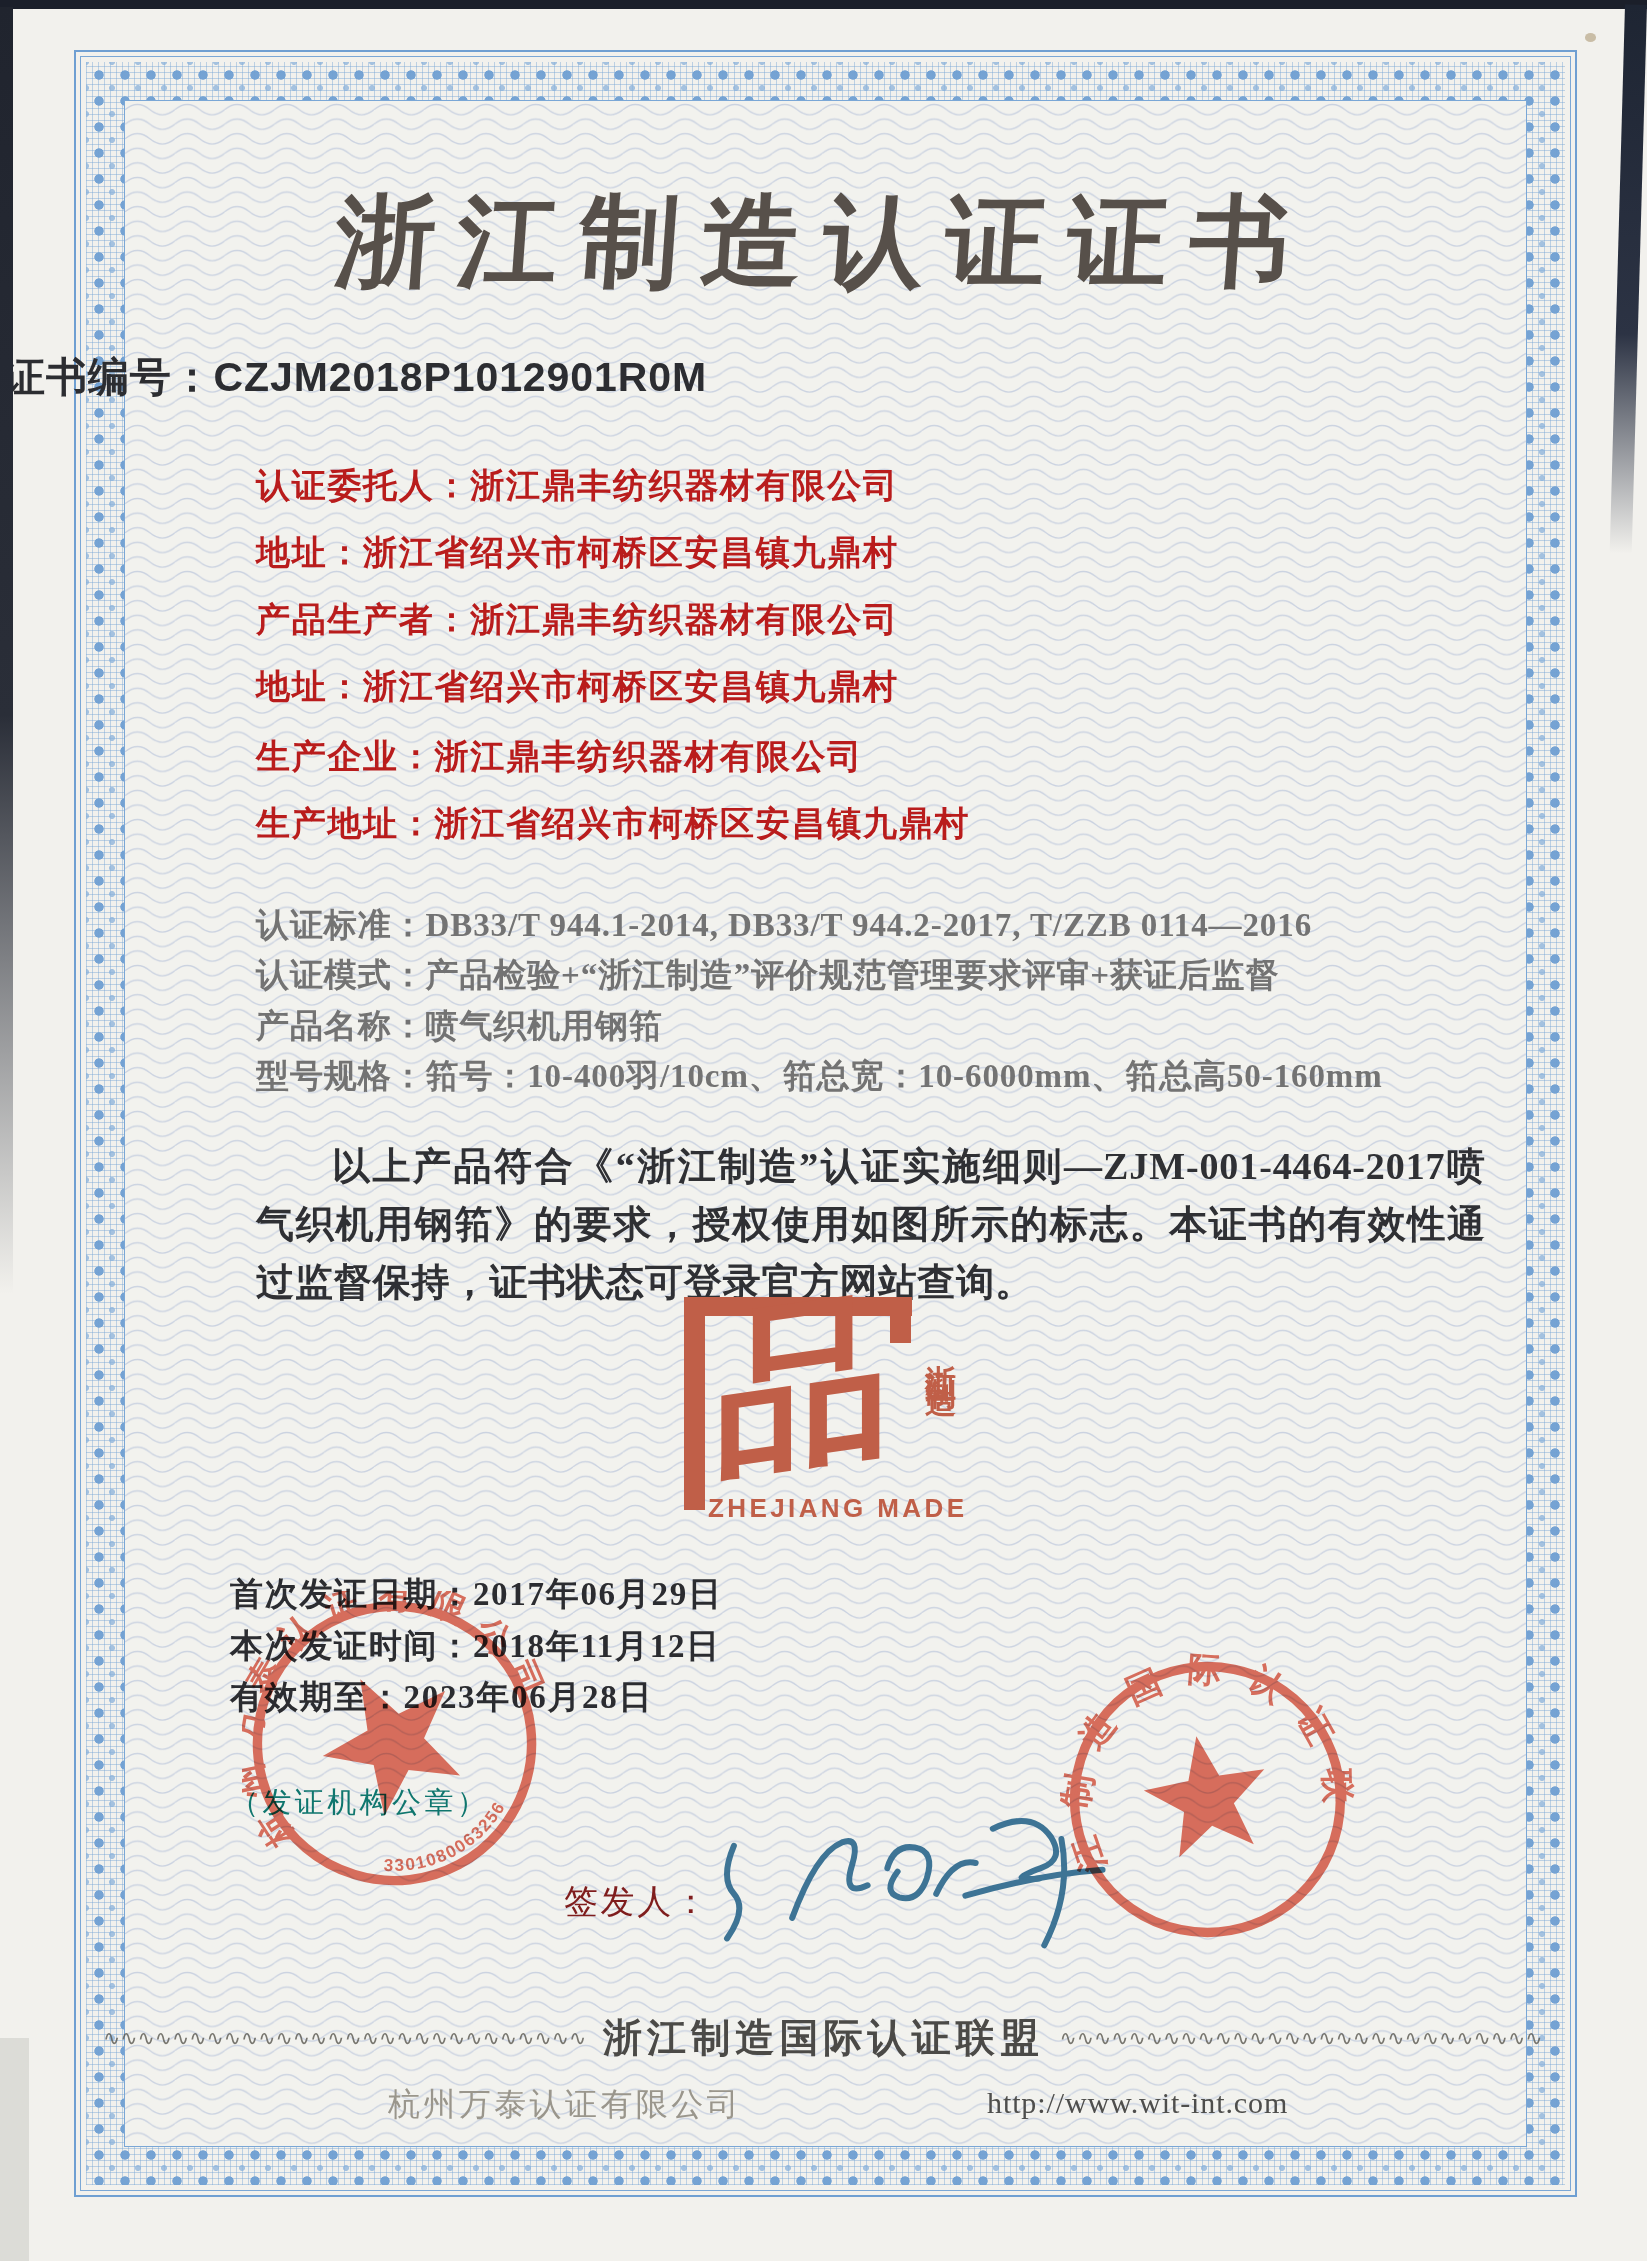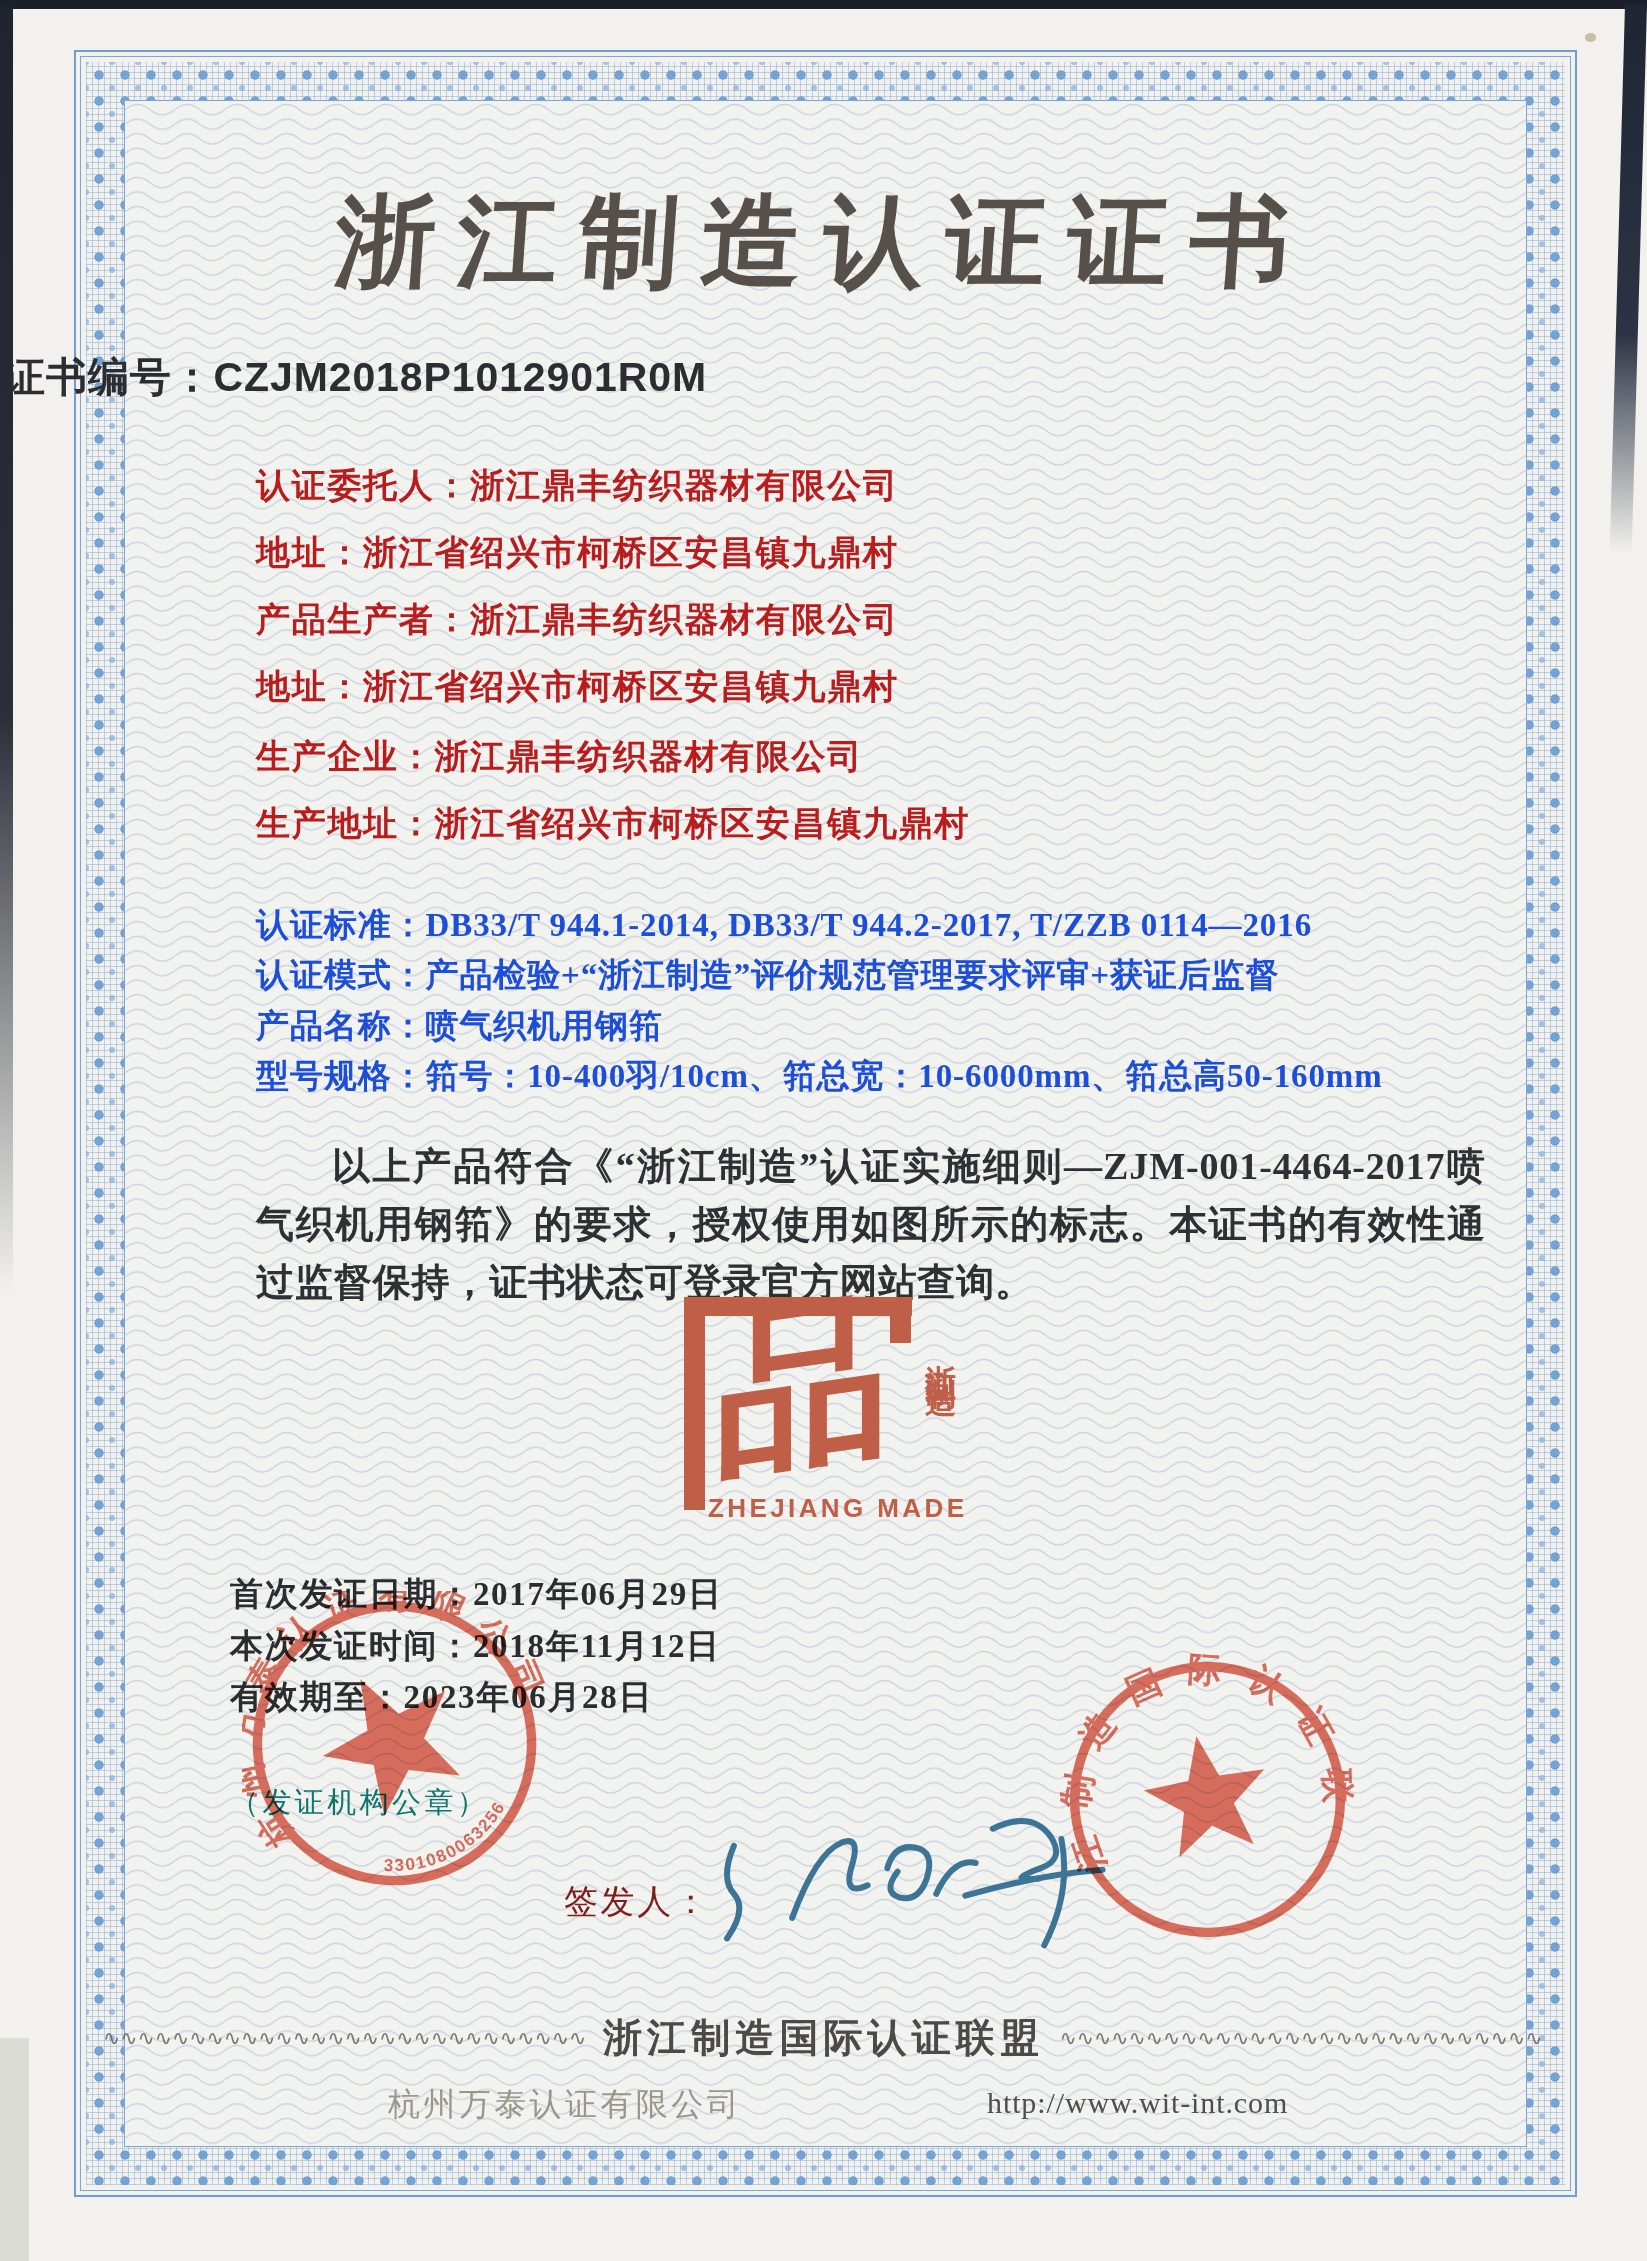--- a/index.html
+++ b/index.html
@@ -37,21 +37,21 @@
 
   
   .abs{position:absolute;z-index:2;}
   .title{left:0;top:176px;width:1647px;text-align:center;
     font-size:100px;font-weight:bold;letter-spacing:22px;color:#57504a;
     transform:skewX(-4deg);}
   .certno{left:4px;top:350px;width:1647px;text-align:left;
     font-family:"Liberation Sans","DejaVu Sans",sans-serif;
     font-size:41px;font-weight:bold;color:#2c2d31;letter-spacing:0.9px;}
   .fieldline{left:256px;font-size:34px;font-weight:bold;color:#b91c1c;letter-spacing:1.7px;white-space:nowrap;}
-  .specline{left:256px;font-size:33px;font-weight:bold;color:#1d4ed8;letter-spacing:0.9px;white-space:nowrap;}
+  .specline{left:256px;font-size:33px;font-weight:bold;color:#737373;letter-spacing:0.9px;white-space:nowrap;}
   .statement{left:256px;top:1137px;width:1230px;font-size:38px;line-height:58px;
     color:#2f3034;text-align:justify;text-indent:2em;font-weight:bold;letter-spacing:0.9px;}
   .dateline{left:230px;font-size:33px;font-weight:bold;color:#2b2c30;letter-spacing:1.7px;white-space:nowrap;}
   .sealnote{left:230px;top:1783px;font-size:29px;color:#0f766e;letter-spacing:3.4px;}
   .issuer{left:564px;top:1879px;font-size:34px;color:#7f1d1d;letter-spacing:2.6px;}
   .alliance-row{left:103px;top:2011px;width:1441px;display:flex;align-items:center;gap:15.4px;}
   .orn{flex:1;overflow:hidden;white-space:nowrap;color:#5a5850;font-size:20.6px;letter-spacing:0px;opacity:.8;}
   .orn.right{text-align:left;}
   .alliance-title{font-size:39px;font-weight:bold;color:#4b4a47;letter-spacing:5.1px;white-space:nowrap;}
   .footer-company{left:388px;top:2083px;font-size:32px;color:#9a968c;letter-spacing:3.4px;}

